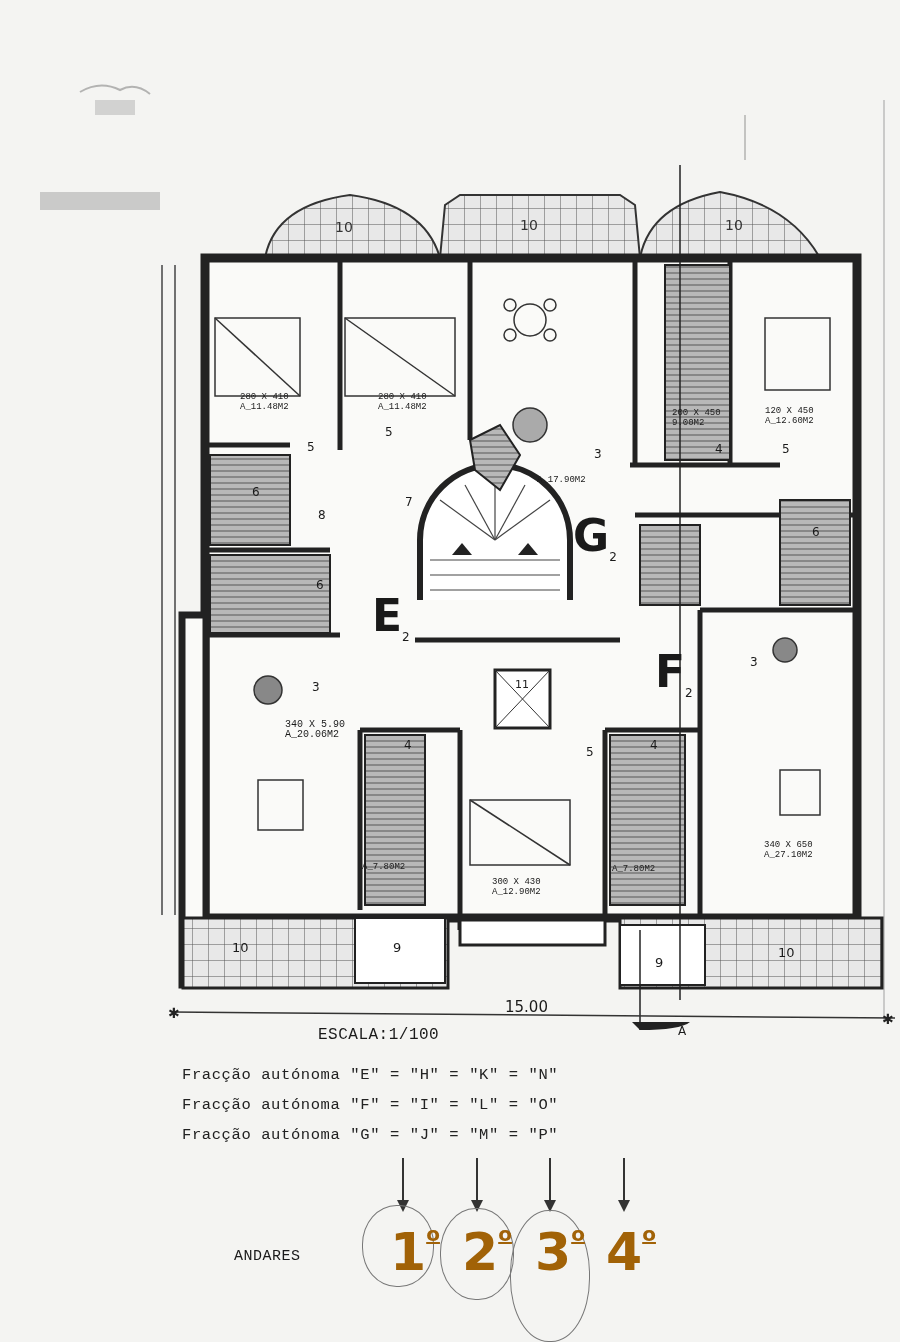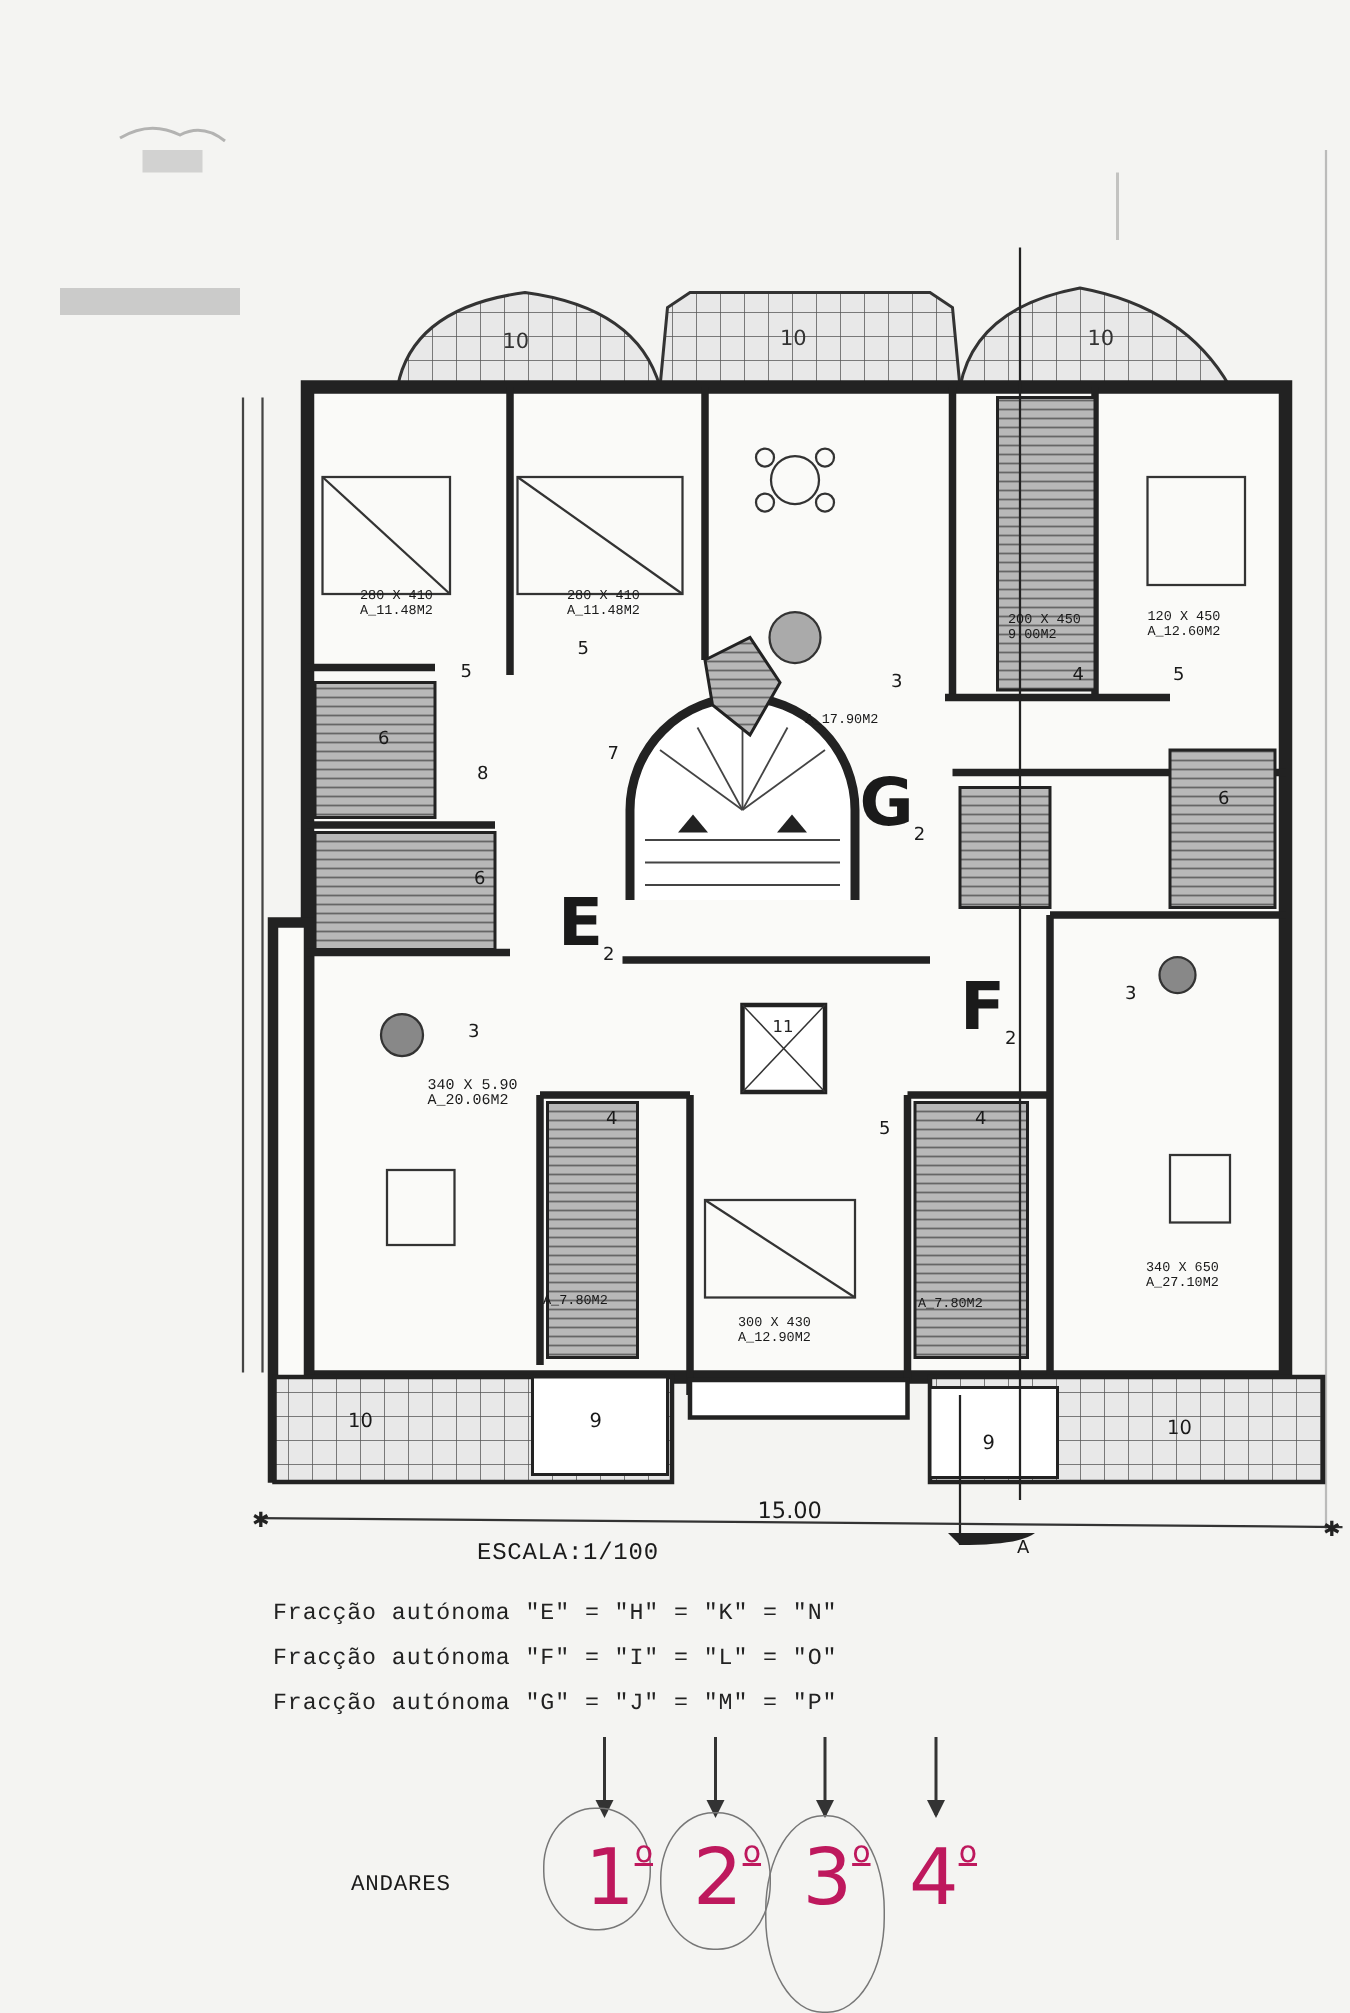--- a/index.html
+++ b/index.html
@@ -1,21 +1,21 @@
 <!DOCTYPE html>
 <html><head>
 <meta charset="utf-8">
 <style>
   html,body{margin:0;padding:0;}
   body{width:900px;height:1342px;background:#f4f4f2;position:relative;overflow:hidden;font-family:"DejaVu Sans",sans-serif;color:#1a1a1a;}
   .abs{position:absolute;}
   svg text{font-family:"DejaVu Sans",sans-serif;}
   .mono{font-family:"Liberation Mono","DejaVu Sans Mono",monospace;}
   .legend-line{position:absolute;left:182px;font-size:15.5px;letter-spacing:0.6px;color:#222;white-space:pre;}
-  .floor-num{position:absolute;font-size:52px;font-weight:normal;font-family:"DejaVu Sans",sans-serif;color:#be185d;}
+  .floor-num{position:absolute;font-size:52px;font-weight:bold;font-family:"DejaVu Sans",sans-serif;color:#a16207;}
   .floor-sup{font-size:20px;vertical-align:top;text-decoration:underline;}
   .circle{position:absolute;border:1.5px solid #777;border-radius:48%;}
   .arrow{position:absolute;width:0;border-left:2px solid #333;}
   .arrow:after{content:"";position:absolute;left:-7px;bottom:-2px;border-left:6px solid transparent;border-right:6px solid transparent;border-top:12px solid #333;}
 </style>
 </head>
 <body>
 
 <svg class="abs" style="left:0;top:0" width="900" height="1040" viewBox="0 0 900 1040">
   <defs>
@@ -139,21 +139,21 @@
   <line x1="640" y1="930" x2="640" y2="1030" stroke="#222" stroke-width="1.5"></line>
   <path d="M632 1022 L690 1022 Q680 1030 640 1030 Z" fill="#222"></path>
 
   <line x1="172" y1="1012" x2="895" y2="1018" stroke="#333" stroke-width="1.5"></line>
   <text x="168" y="1018" font-size="14" fill="#222">✱</text>
   <text x="882" y="1024" font-size="14" fill="#222">✱</text>
 </svg>
 
 <div class="abs" style="left:573px;top:510px;font-size:44px;font-weight:bold;"><span>G</span><sub style="font-size:12px;font-weight:normal">2</sub></div>
 <div class="abs" style="left:372px;top:590px;font-size:44px;font-weight:bold;"><span>E</span><sub style="font-size:12px;font-weight:normal">2</sub></div>
-<div class="abs" style="left:640px;top:646px;font-size:44px;font-weight:bold;"><span>F</span><sub style="font-size:12px;font-weight:normal">2</sub></div>
+<div class="abs" style="left:655px;top:646px;font-size:44px;font-weight:bold;"><span>F</span><sub style="font-size:12px;font-weight:normal">2</sub></div>
 
 <div class="abs mono" style="left:240px;top:392px;font-size:9px;line-height:10px;">
     <div>280 X 410</div>
     <div>A_11.48M2</div>
   </div>
 <div class="abs mono" style="left:378px;top:392px;font-size:9px;line-height:10px;">
     <div>280 X 410</div>
     <div>A_11.48M2</div>
   </div>
 <div class="abs mono" style="left:537px;top:475px;font-size:9px;"><span>A_17.90M2</span></div>

